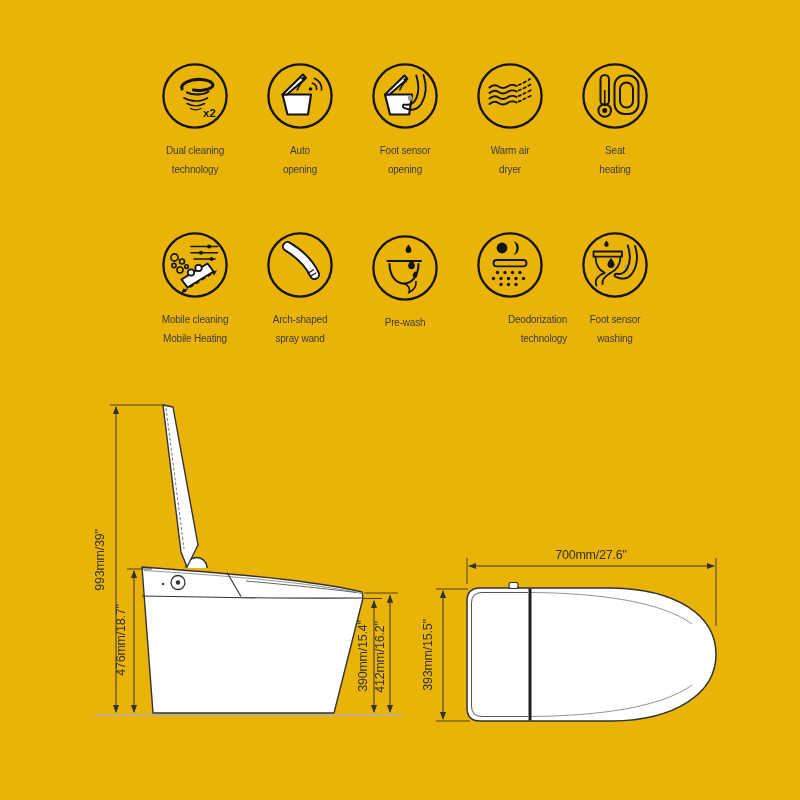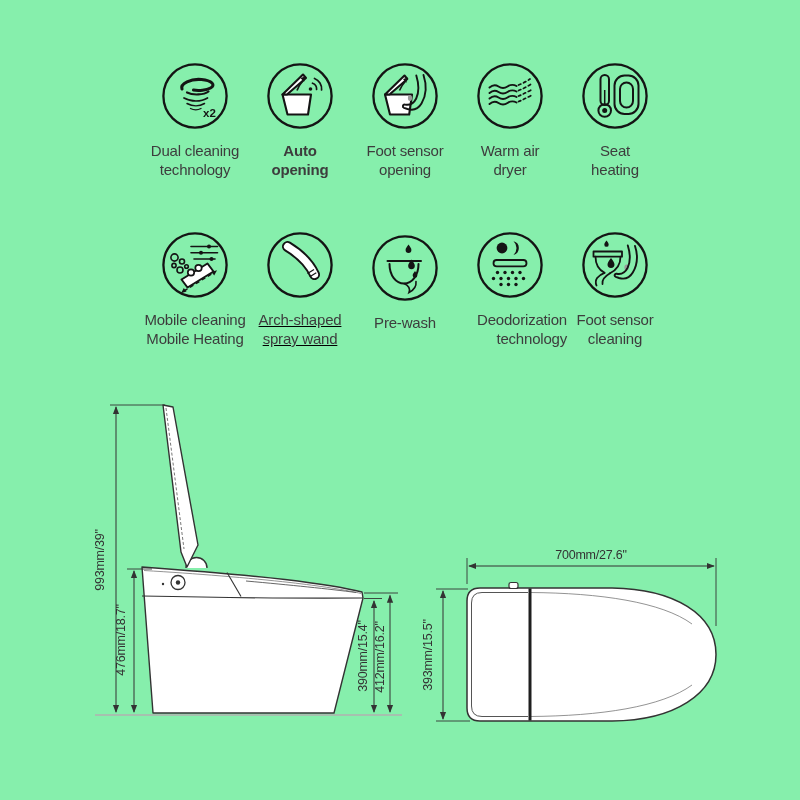--- a/index.html
+++ b/index.html
@@ -1,20 +1,20 @@
 <!DOCTYPE html>
 <html><head>
 <meta charset="utf-8">
 <style>
   html,body{margin:0;padding:0;background:#ffffff;}
   body{width:800px;height:800px;font-family:"Liberation Sans",sans-serif;}
-  .canvas{position:relative;width:800px;height:800px;background:#86efac;overflow:hidden;}
+  .canvas{position:relative;width:800px;height:800px;background:#eab308;overflow:hidden;}
   .feat{position:absolute;width:114px;text-align:center;}
   .feat svg.icon{display:block;margin:0 auto;}
-  .flabel{margin-top:11px;font-size:15px;line-height:19px;color:#3d3d3d;letter-spacing:-0.2px;}
+  .flabel{margin-top:11px;font-size:10px;line-height:19px;color:#3d3d3d;letter-spacing:-0.2px;}
   .drawing{position:absolute;left:0;top:380px;}
   .dimtext{font-size:12.5px;fill:#333;letter-spacing:-0.2px;}
 </style>
 </head>
 <body>
 
 <div class="canvas">
 
   <div class="feat" style="left:138px;top:62px;">
     <svg class="icon" width="68" height="68" viewBox="0 0 68 68">
@@ -27,21 +27,21 @@
         <path d="M29.5,46.5 C33,48.3 36.5,48.3 40,46.5" stroke-width="1.3"></path>
       </g>
       <text x="48.5" y="55" font-size="11.5" font-weight="600" fill="#141414" text-anchor="middle">x2</text>
     </svg>
     <div class="flabel">
       <div>Dual cleaning</div>
       <div>technology</div>
     </div>
   </div>
 
-  <div class="feat" style="left:243px;top:62px;font-weight:bold;">
+  <div class="feat" style="left:243px;top:62px;">
     <svg class="icon" width="68" height="68" viewBox="0 0 68 68">
       <circle cx="34" cy="34" r="31.6" fill="none" stroke="#141414" stroke-width="2.3"></circle>
       <g fill="#fff" stroke="#141414" stroke-width="2.1" stroke-linejoin="round">
         <path d="M16.5,32.5 L45,32.5 L42,52.5 L21.5,52.5 Z"></path>
         <path d="M16.5,32.5 L37,12.5 L40,16 L21,32.5 Z"></path>
       </g>
       <path d="M31,28.5 C32.5,24.5 34.5,21.5 36.8,19" fill="none" stroke="#141414" stroke-width="1.7"></path>
       <path d="M34.5,16 L39.8,14.3 L38,20 Z" fill="#141414"></path>
       <circle cx="44.5" cy="27" r="1.8" fill="#141414"></circle>
       <g fill="none" stroke="#141414" stroke-width="1.7" stroke-linecap="round">
@@ -137,21 +137,21 @@
       <line x1="23" y1="60" x2="53" y2="41.5" stroke="#141414" stroke-width="1.5" stroke-dasharray="4 3"></line>
       <path d="M20,62.2 L25.5,60.6 L22.8,56.9 Z" fill="#141414"></path>
       <path d="M56,39.3 L50.5,40.9 L53.2,44.6 Z" fill="#141414"></path>
     </svg>
     <div class="flabel">
       <div>Mobile cleaning</div>
       <div>Mobile Heating</div>
     </div>
   </div>
 
-  <div class="feat" style="left:243px;top:231px;text-decoration:underline;">
+  <div class="feat" style="left:243px;top:231px;">
     <svg class="icon" width="68" height="68" viewBox="0 0 68 68">
       <circle cx="34" cy="34" r="31.6" fill="none" stroke="#141414" stroke-width="2.3"></circle>
       <path d="M21.5,15.5 C33,22.5 43,31.5 48.5,43.5" stroke="#141414" stroke-width="11" stroke-linecap="round" fill="none"></path>
       <path d="M21.5,15.5 C33,22.5 43,31.5 48.5,43.5" stroke="#ffffff" stroke-width="7.2" stroke-linecap="round" fill="none"></path>
       <line x1="41.5" y1="42.5" x2="48" y2="38.5" stroke="#141414" stroke-width="1.2"></line>
       <line x1="43.8" y1="45.8" x2="50.3" y2="41.8" stroke="#141414" stroke-width="1.2"></line>
     </svg>
     <div class="flabel">
       <div>Arch-shaped</div>
       <div>spray wand</div>
@@ -213,21 +213,21 @@
         <path d="M23.5,41.8 C17,44.5 13,48.5 15.5,54.5"></path>
         <path d="M29,42.2 C23.5,45.5 20.5,48.5 21.5,53"></path>
       </g>
       <path transform="translate(25.5,9.5) scale(0.75)" d="m0,0 c1.9,2.6 2.9,4 2.9,5.5 a2.9,2.9 0 1,1 -5.8,0 c0,-1.5 1,-2.9 2.9,-5.5 z" fill="#141414"></path>
       <path transform="translate(30,27) scale(1.2)" d="m0,0 c1.9,2.6 2.9,4 2.9,5.5 a2.9,2.9 0 1,1 -5.8,0 c0,-1.5 1,-2.9 2.9,-5.5 z" fill="#141414"></path>
       <ellipse cx="45.5" cy="36.5" rx="2.1" ry="2.9" fill="#9a9a9a"></ellipse>
       <path d="M54,15 C57,24 56.5,33.5 51.8,41.5 C48.8,46.5 44,48.8 38,47 L34.8,45.9 C32.8,45.1 33.6,42.4 35.8,42.8 C40.8,43.7 44.5,41.2 46.7,36.7 C49.4,30.7 49,21.5 46.8,14.5" fill="none" stroke="#141414" stroke-width="1.9" stroke-linecap="round"></path>
     </svg>
     <div class="flabel">
       <div>Foot sensor</div>
-      <div>cleaning</div>
+      <div>washing</div>
     </div>
   </div>
 
   <svg class="drawing" width="800" height="400" viewBox="0 0 800 400">
     <defs>
       <marker id="ah" viewBox="0 0 10 10" refX="8" refY="5" markerWidth="9" markerHeight="9" orient="auto-start-reverse" markerUnits="userSpaceOnUse">
         <path d="M0,1.5 L9,5 L0,8.5 Z" fill="#333"></path>
       </marker>
     </defs>
 

